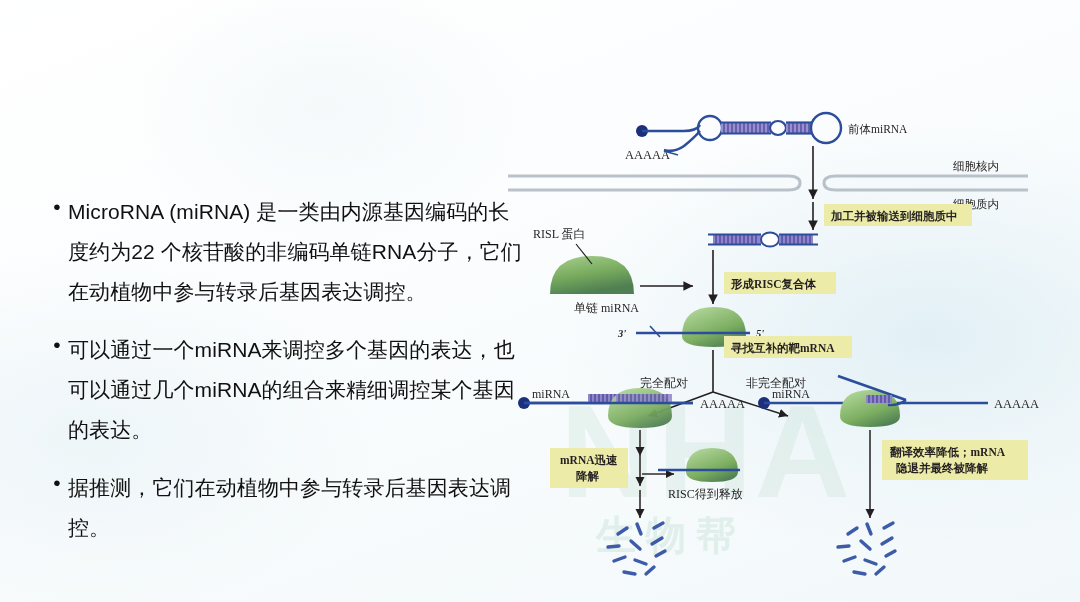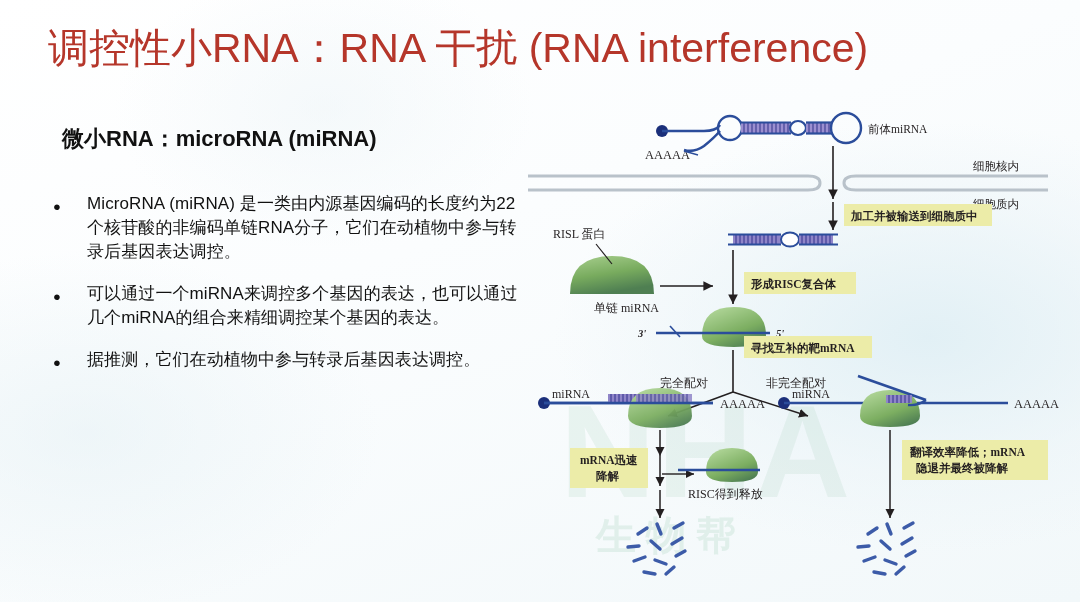--- a/index.html
+++ b/index.html
@@ -43,43 +43,40 @@
     position:absolute;left:62px;top:124px;
     font-size:22px;font-weight:bold;color:#111;
     white-space:nowrap;
   }
   #bullets{position:absolute;left:46px;top:192px;width:480px;}
   .bullet{display:flex;margin-bottom:17px;}
   .bdot{
     flex:0 0 22px;font-size:21px;line-height:30px;color:#111;text-align:center;
   }
   .btext{
-    font-size:17px;line-height:24px;color:#111;
+    font-size:21px;line-height:40px;color:#111;
     letter-spacing:.1px;
     font-family:"Liberation Sans",sans-serif;
-    margin-left:19px;
   }
   
-  #diagram{position:absolute;left:508px;top:104px;width:560px;height:498px;text-decoration:underline;}
+  #diagram{position:absolute;left:488px;top:104px;width:560px;height:498px;text-decoration:underline;}
   #diagram svg{display:block;}
   .lbl{font-family:"Liberation Serif","DejaVu Serif",serif;fill:#231f20;}
   .lblb{font-family:"Liberation Serif","DejaVu Serif",serif;fill:#231f20;font-weight:bold;}
   .hl{fill:#ececa8;}
 </style>
 </head>
 <body>
 
 <div id="slide">
 
   <div class="wm">NHA</div>
   <div class="wm2">生物帮</div>
 
-  <div id="title">调控性小RNA：RNA 干扰 (RNA interference)</div>
-
-  <div id="subhead">微小RNA：microRNA (miRNA)</div>
+
 
   <div id="bullets">
     <div class="bullet">
       <div class="bdot">•</div>
       <div class="btext">MicroRNA (miRNA) 是一类由内源基因编码的长度约为22 个核苷酸的非编码单链RNA分子，它们在动植物中参与转录后基因表达调控。</div>
     </div>
     <div class="bullet" style="margin-top:18px;">
       <div class="bdot">•</div>
       <div class="btext">可以通过一个miRNA来调控多个基因的表达，也可以通过几个miRNA的组合来精细调控某个基因的表达。</div>
     </div>

